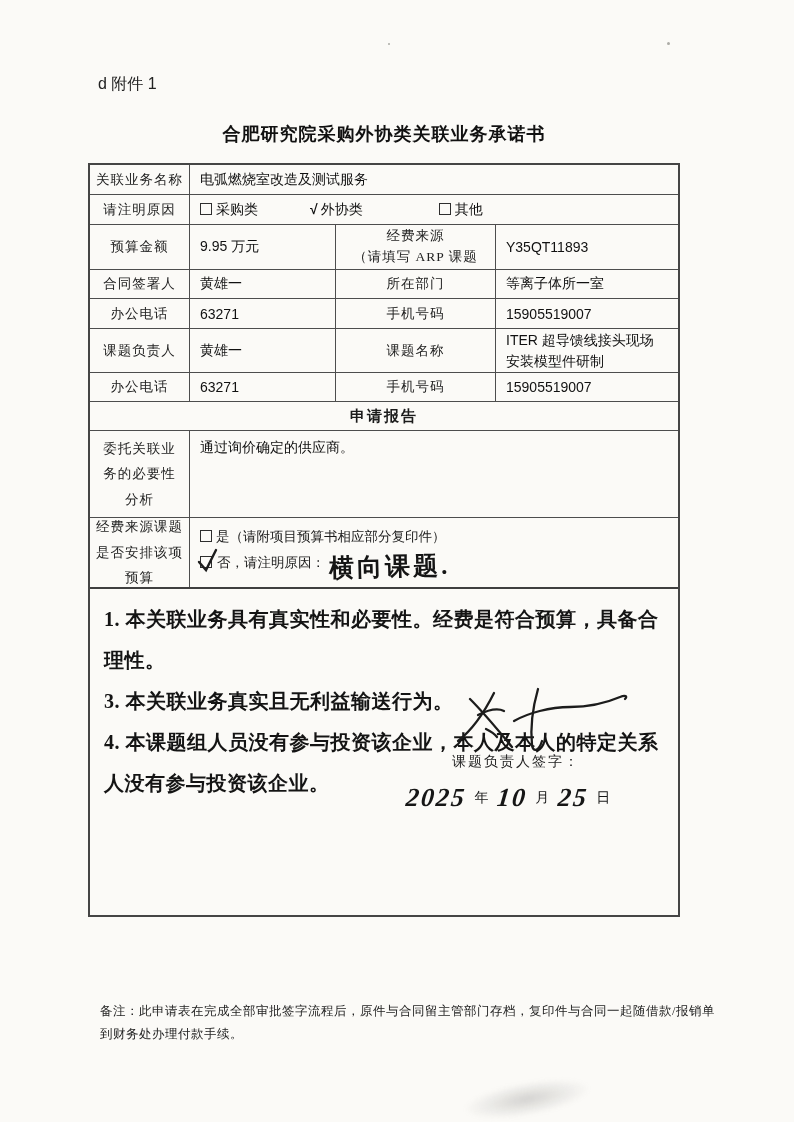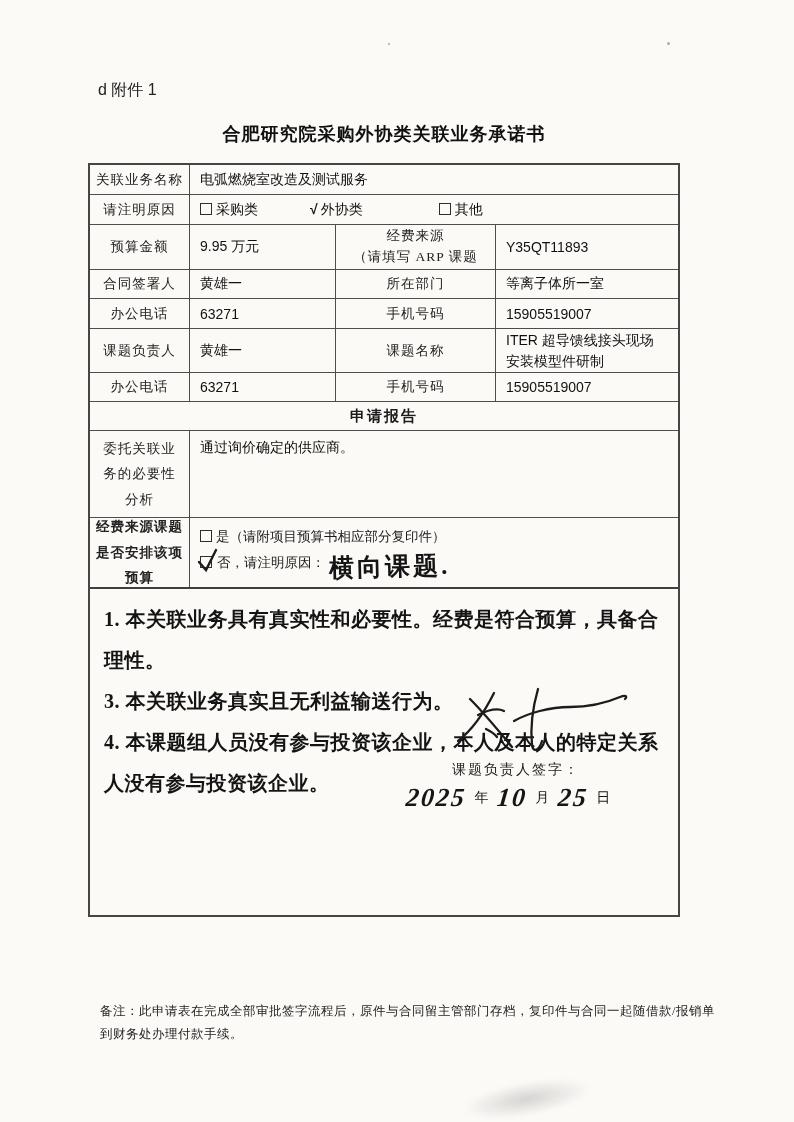--- a/index.html
+++ b/index.html
@@ -1,19 +1,19 @@
 <!DOCTYPE html>
 <html><head>
 <meta charset="utf-8">
 <style>
   html,body{margin:0;padding:0;}
   body{width:794px;height:1122px;position:relative;background:#fbfaf7;overflow:hidden;
        font-family:"Liberation Sans",sans-serif;color:#1b1b1b;}
   .serif{font-family:"Liberation Serif",serif;}
-  #attachment{position:absolute;left:98px;top:80px;font-size:16px;color:#222;}
+  #attachment{position:absolute;left:98px;top:74px;font-size:16px;color:#222;}
   #title{position:absolute;left:88px;top:122px;width:592px;text-align:center;
          font-size:18px;font-weight:bold;letter-spacing:1px;color:#111;}
   
   #form-table{position:absolute;left:88px;top:163px;width:592px;height:754px;
               border:2px solid #454545;box-sizing:border-box;background:transparent;}
   .row{display:flex;box-sizing:border-box;border-top:1px solid #4d4d4d;}
   .row.first{border-top:none;}
   .cell{box-sizing:border-box;display:flex;align-items:center;overflow:hidden;}
   .cA{width:99px;justify-content:center;text-align:center;}
   .cB{width:146px;border-left:1px solid #4d4d4d;padding-left:10px;}
@@ -36,21 +36,21 @@
   .boxwrap .cbox{margin:0;position:absolute;left:0;top:0;}
   .hand-check{position:absolute;left:-4px;top:-10px;pointer-events:none;}
   .hand-reason{font-family:"Liberation Serif",serif;font-size:25px;font-weight:bold;
                letter-spacing:3px;color:#151515;transform:rotate(-1.5deg);
                display:inline-block;vertical-align:-8px;margin-left:4px;}
   
   #commit-cell{position:relative;display:block;padding:10px 14px 0 14px;}
   .commit-line{font-family:"Liberation Serif",serif;font-weight:bold;font-size:20px;
                line-height:2.05;color:#141414;letter-spacing:.5px;}
   #sig-scribble{position:absolute;left:352px;top:96px;}
-  #sig-label{position:absolute;left:362px;top:172px;font-family:Liberation Mono, monospace;
+  #sig-label{position:absolute;left:362px;top:164px;font-family:Liberation Mono, monospace;
              font-size:14px;letter-spacing:2px;color:#222;}
   #sig-date{position:absolute;left:316px;top:194px;white-space:nowrap;color:#161616;}
   .hw-num{font-family:"Liberation Serif",serif;font-style:italic;font-weight:600;
           font-size:26px;letter-spacing:2px;transform:skewX(-6deg);display:inline-block;}
   .date-unit{font-family:"Liberation Serif",serif;font-size:14px;margin:0 4px;vertical-align:4px;}
   
   #footer-note{position:absolute;left:100px;top:1000px;width:626px;
                font-family:"Liberation Serif",serif;font-size:12.5px;line-height:1.8;
                letter-spacing:.5px;color:#232323;}
   
@@ -123,21 +123,21 @@
   <div class="row" style="height:29px">
     <div class="cell section-head" style="width:100%">申请报告</div>
   </div>
 
   <div class="row" style="height:87px">
     <div class="cell cA lab" style="padding:0 8px;line-height:1.9;">委托关联业务的必要性分析</div>
     <div class="cell cMerged val" style="align-items:flex-start;padding-top:8px;">通过询价确定的供应商。</div>
   </div>
 
   <div class="row" style="height:70px">
-    <div class="cell cA lab" style="padding:0 6px;line-height:1.9;font-weight:bold;">经费来源课题是否安排该项预算</div>
+    <div class="cell cA lab" style="padding:0 6px;line-height:1.9;">经费来源课题是否安排该项预算</div>
     <div class="cell cMerged" style="align-items:flex-start;padding-left:0;">
       <div class="budget-lines serif">
         <div>
           <span class="cbox"></span><span>是（请附项目预算书相应部分复印件）</span>
         </div>
         <div>
           <span class="boxwrap"><span class="cbox"></span>
             <svg class="hand-check" width="26" height="28" viewBox="0 0 26 28">
               <path d="M3 16 L10 24 L20 4" fill="none" stroke="#1d1d1d" stroke-width="2.4" stroke-linecap="round"></path>
             </svg>

